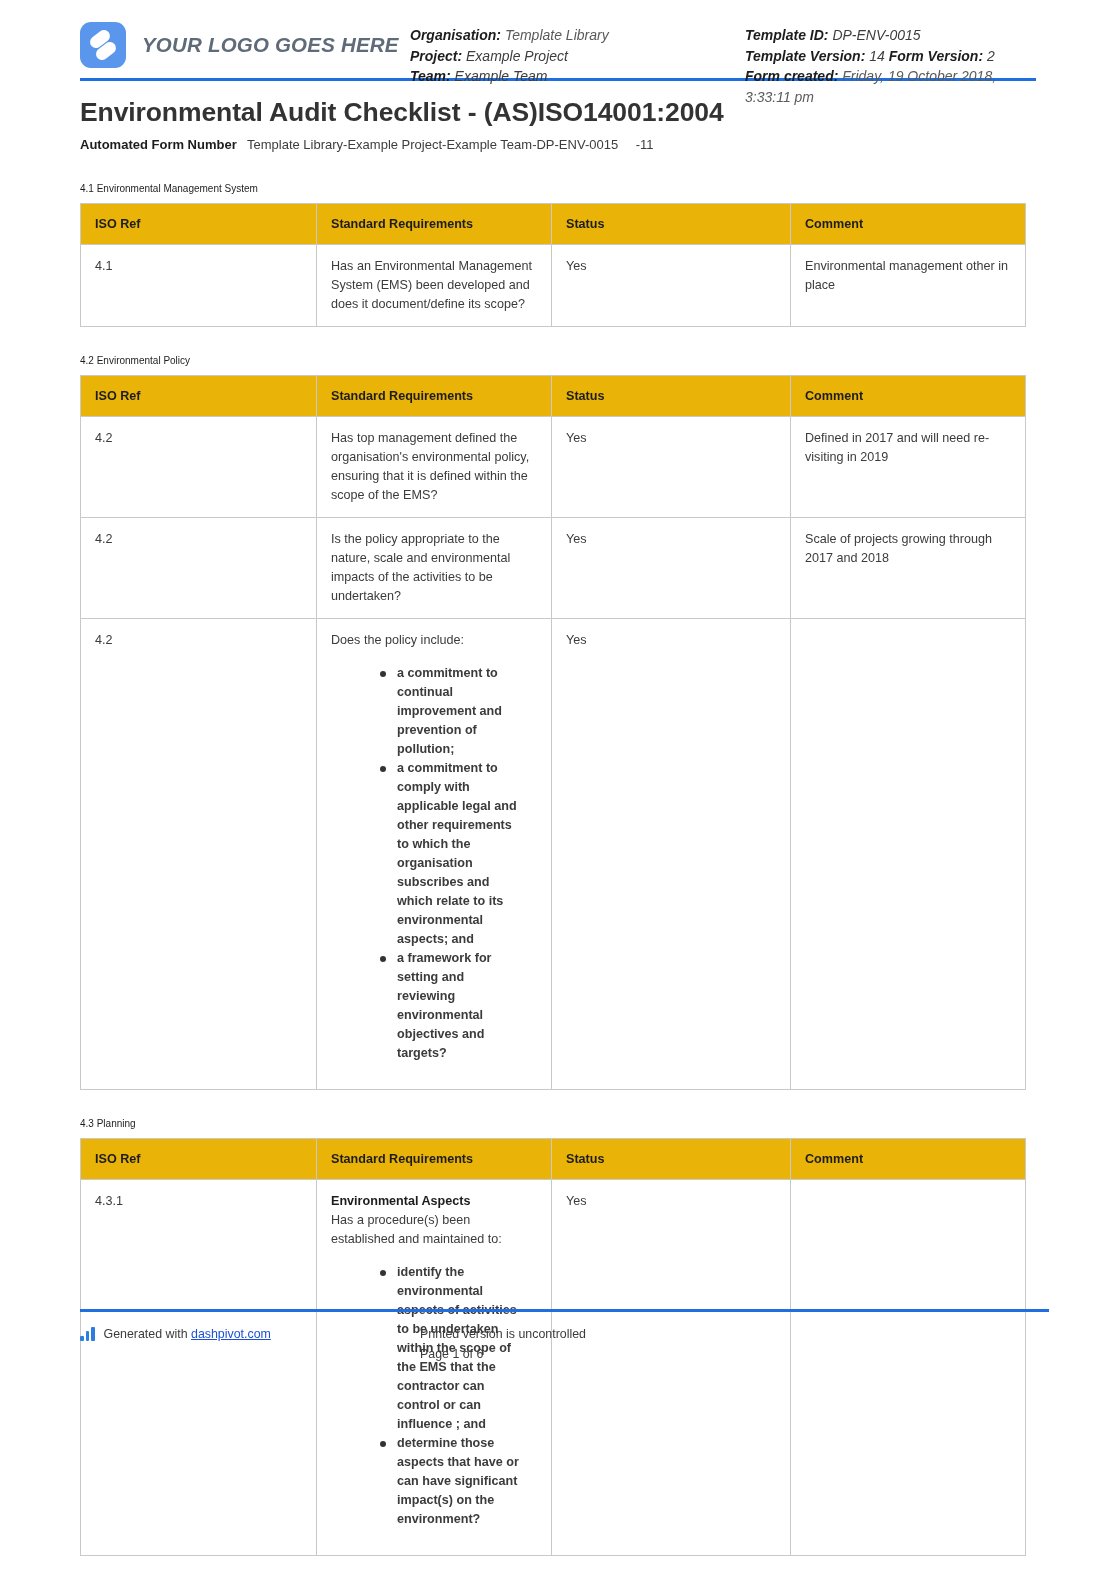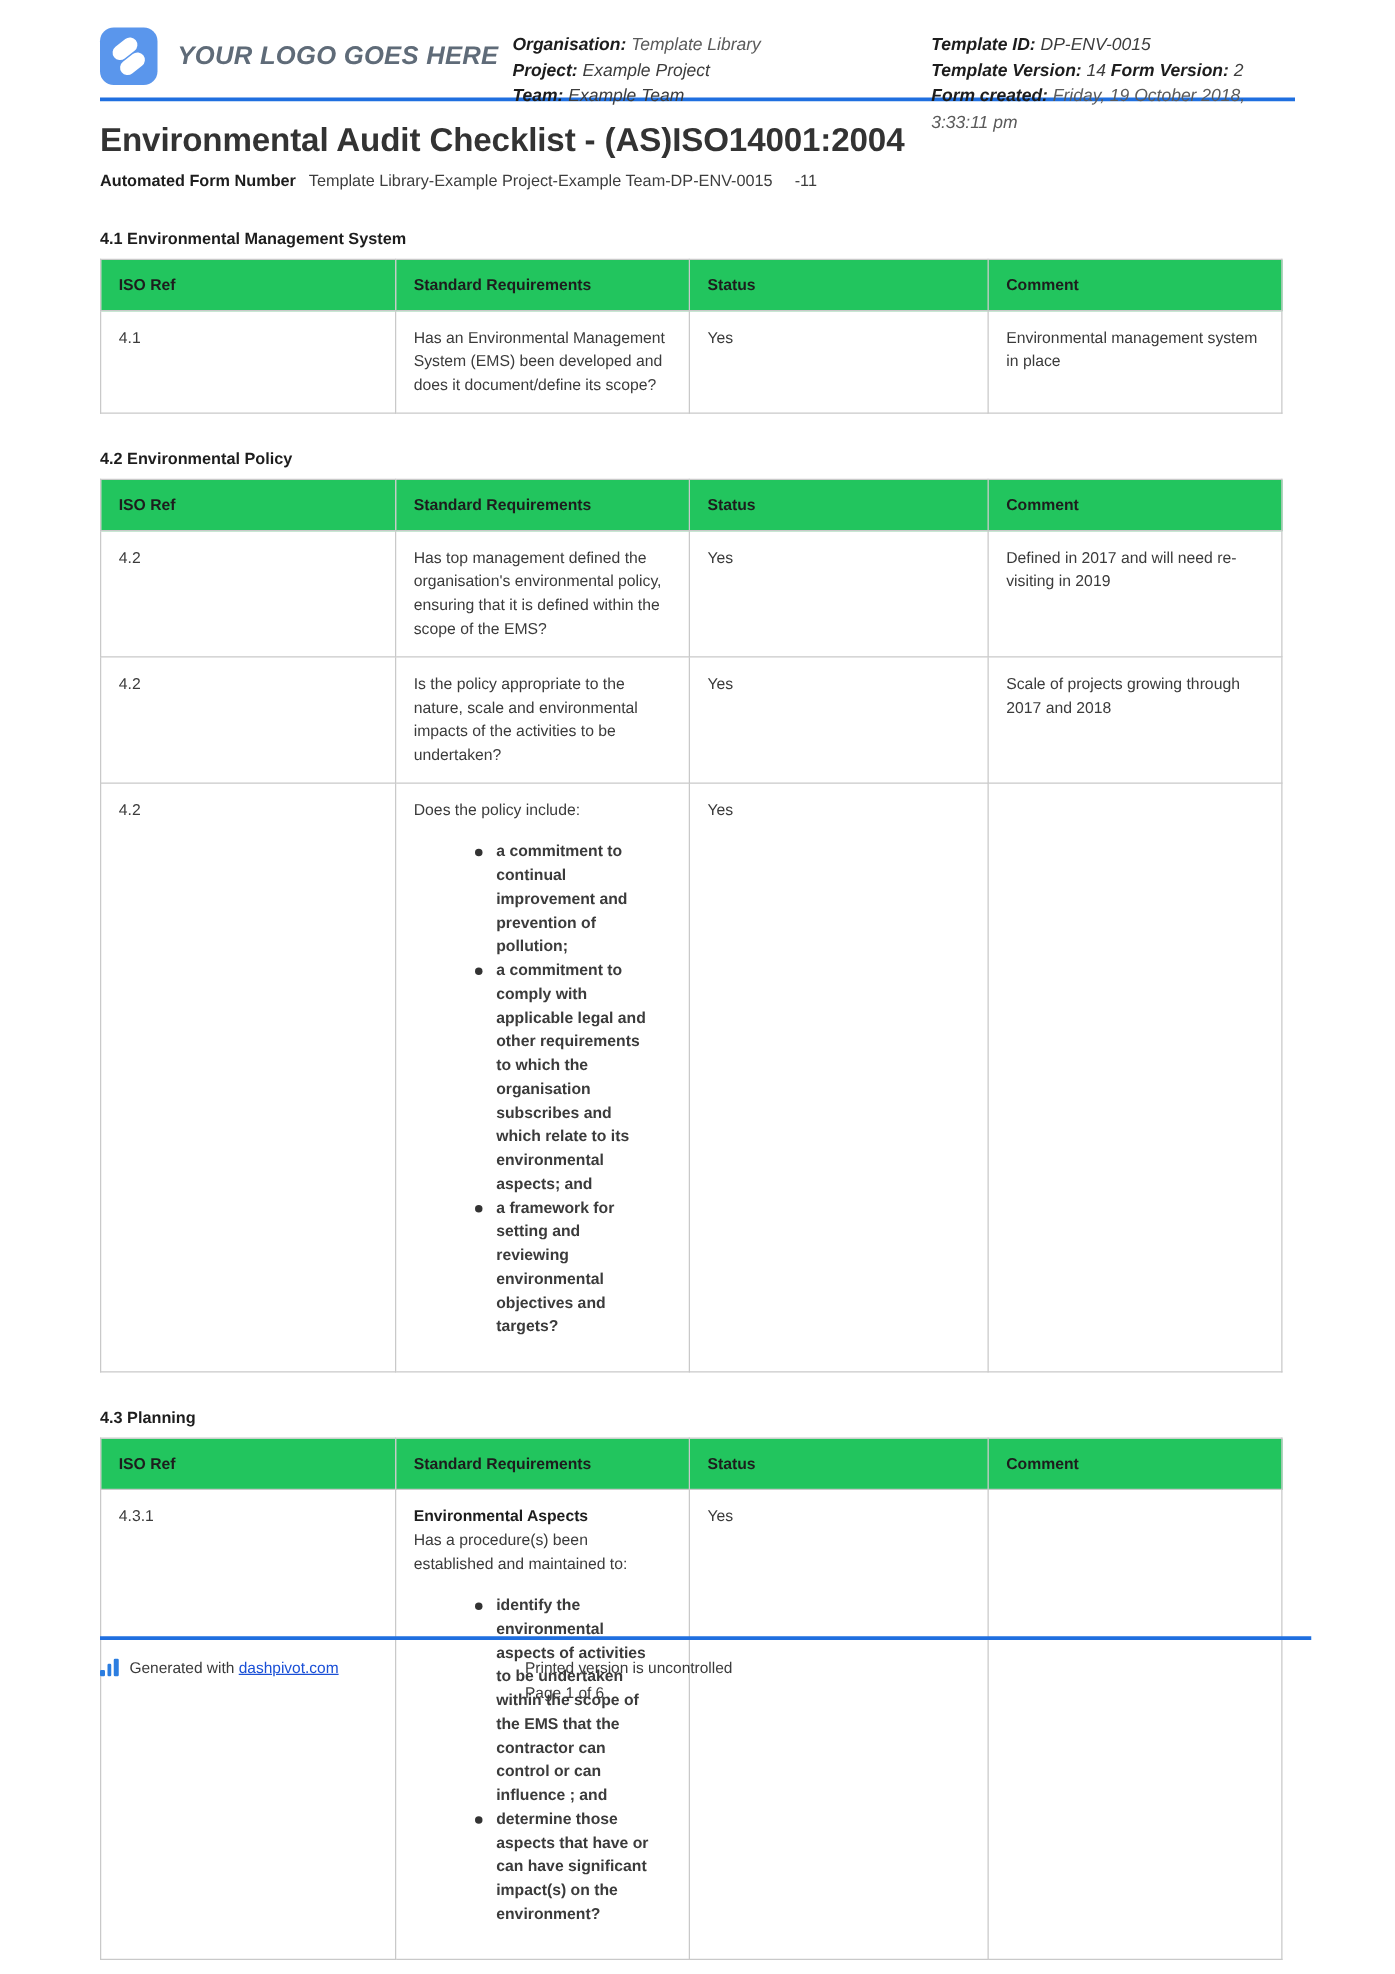--- a/index.html
+++ b/index.html
@@ -117,40 +117,40 @@
     line-height: 20px;
   }
   .form-number-suffix {
     color: #3d3d3d;
     margin-left: 14px;
   }
 
   
   .section { margin-top: 28px; }
   .section-title {
-    font-size: 13px;
-    font-weight: bold;
+    font-size: 10px;
+    font-weight: normal;
     color: #1d1d1d;
     margin-bottom: 9px;
   }
 
   table.audit {
     width: 945px;
     border-collapse: collapse;
     table-layout: fixed;
   }
   table.audit th,
   table.audit td {
     border: 1px solid #c9c9c9;
     vertical-align: top;
     text-align: left;
     padding: 12px 14px;
   }
   table.audit th {
-    background: #22c55e;
+    background: #eab308;
     font-size: 12.6px;
     font-weight: bold;
     color: #1d1d1d;
     height: 38px;
     padding-top: 13px;
     padding-bottom: 13px;
   }
   table.audit td {
     font-size: 12.6px;
     line-height: 19px;
@@ -308,21 +308,21 @@
           <th>Standard Requirements</th>
           <th>Status</th>
           <th>Comment</th>
         </tr>
       </thead>
       <tbody>
         <tr>
           <td>4.1</td>
           <td>Has an Environmental Management System (EMS) been developed and does it document/define its scope?</td>
           <td>Yes</td>
-          <td>Environmental management system in place</td>
+          <td>Environmental management other in place</td>
         </tr>
       </tbody>
     </table>
   </div>
 
   <div class="section">
     <div class="section-title">4.2 Environmental Policy</div>
     <table class="audit">
       <colgroup>
         <col class="c-iso">

